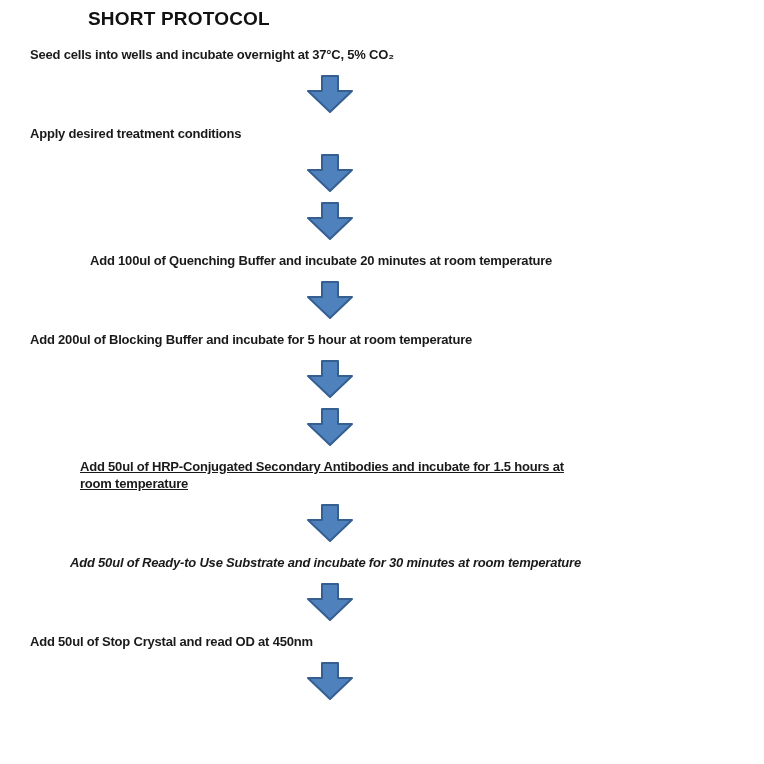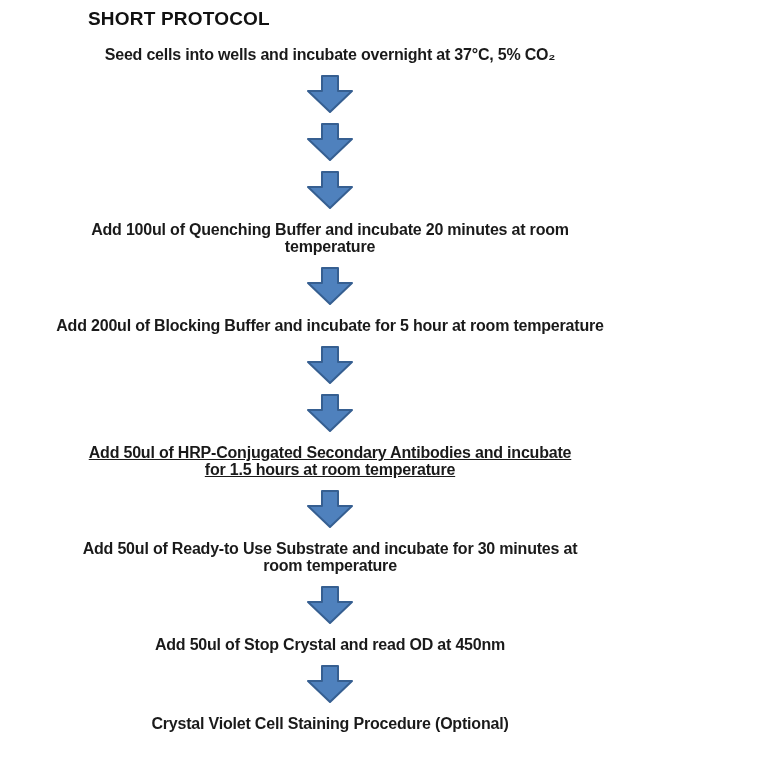--- a/index.html
+++ b/index.html
@@ -23,50 +23,50 @@
   .title {
     margin: 2px 0 16px 88px;
     font-size: 19px;
     font-weight: 700;
     letter-spacing: 0.2px;
     color: #111111;
   }
   .step {
     margin: 12px auto;
     max-width: 600px;
-    text-align: center;
-    font-size: 16px;
+    font-size: 13px;
     line-height: 17px;
     font-weight: 700;
     letter-spacing: -0.2px;
     color: #1a1a1a;
   }
   .step.w-480 { max-width: 480px; }
   .step.w-500 { max-width: 500px; text-decoration: underline; }
-  .step.w-520 { max-width: 520px; }
+  .step.w-520 { max-width: 520px; font-style: italic; }
   .arrow {
     display: block;
     margin: 10px auto 5px auto;
     width: 46px;
     height: 38px;
   }
 </style>
 </head>
 <body>
 
 <div class="page">
 
   <h1 class="title">SHORT PROTOCOL</h1>
 
   <div class="step">Seed cells into wells and incubate overnight at 37°C, 5% CO₂</div>
 
   <svg class="arrow" viewBox="0 0 46 38">
     <polygon points="15,1 31,1 31,16 45,16 23,37 1,16 15,16" stroke-width="2" stroke-linejoin="round" fill="#4F81BD" stroke="#365F91"></polygon>
   </svg>
 
+  <div class="step">Apply desired treatment conditions</div>
 
   <svg class="arrow" viewBox="0 0 46 38">
     <polygon points="15,1 31,1 31,16 45,16 23,37 1,16 15,16" stroke-width="2" stroke-linejoin="round" fill="#4F81BD" stroke="#365F91"></polygon>
   </svg>
 
 
   <svg class="arrow" viewBox="0 0 46 38">
     <polygon points="15,1 31,1 31,16 45,16 23,37 1,16 15,16" stroke-width="2" stroke-linejoin="round" fill="#4F81BD" stroke="#365F91"></polygon>
   </svg>
 
@@ -98,15 +98,14 @@
   <svg class="arrow" viewBox="0 0 46 38">
     <polygon points="15,1 31,1 31,16 45,16 23,37 1,16 15,16" stroke-width="2" stroke-linejoin="round" fill="#4F81BD" stroke="#365F91"></polygon>
   </svg>
 
   <div class="step">Add 50ul of Stop Crystal and read OD at 450nm</div>
 
   <svg class="arrow" viewBox="0 0 46 38">
     <polygon points="15,1 31,1 31,16 45,16 23,37 1,16 15,16" stroke-width="2" stroke-linejoin="round" fill="#4F81BD" stroke="#365F91"></polygon>
   </svg>
 
-  <div class="step">Crystal Violet Cell Staining Procedure (Optional)</div>
 
 </div>
 
 </body></html>

